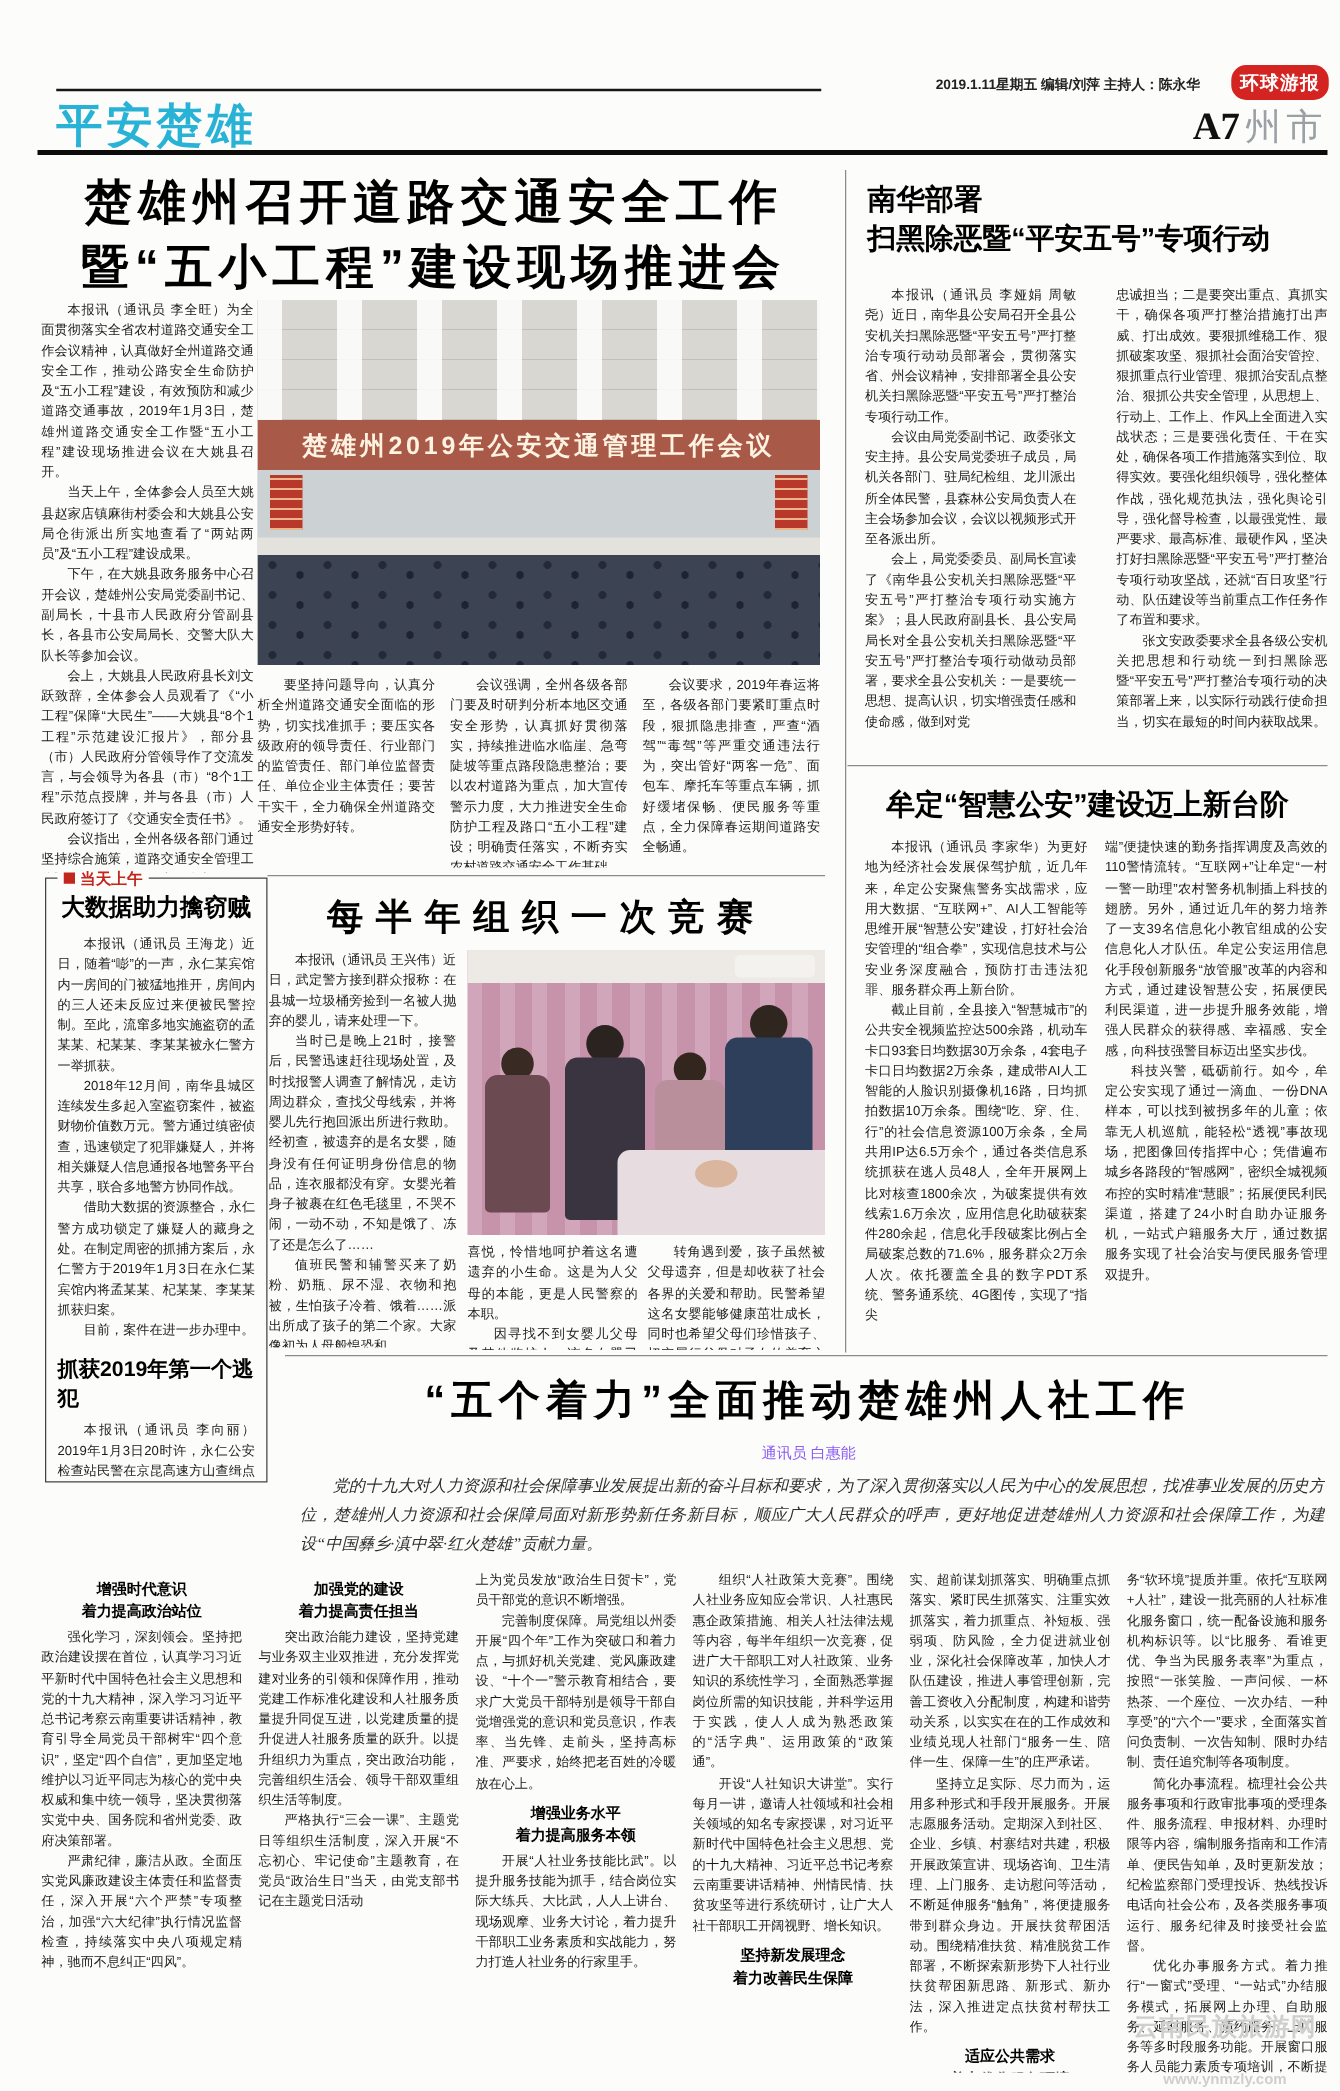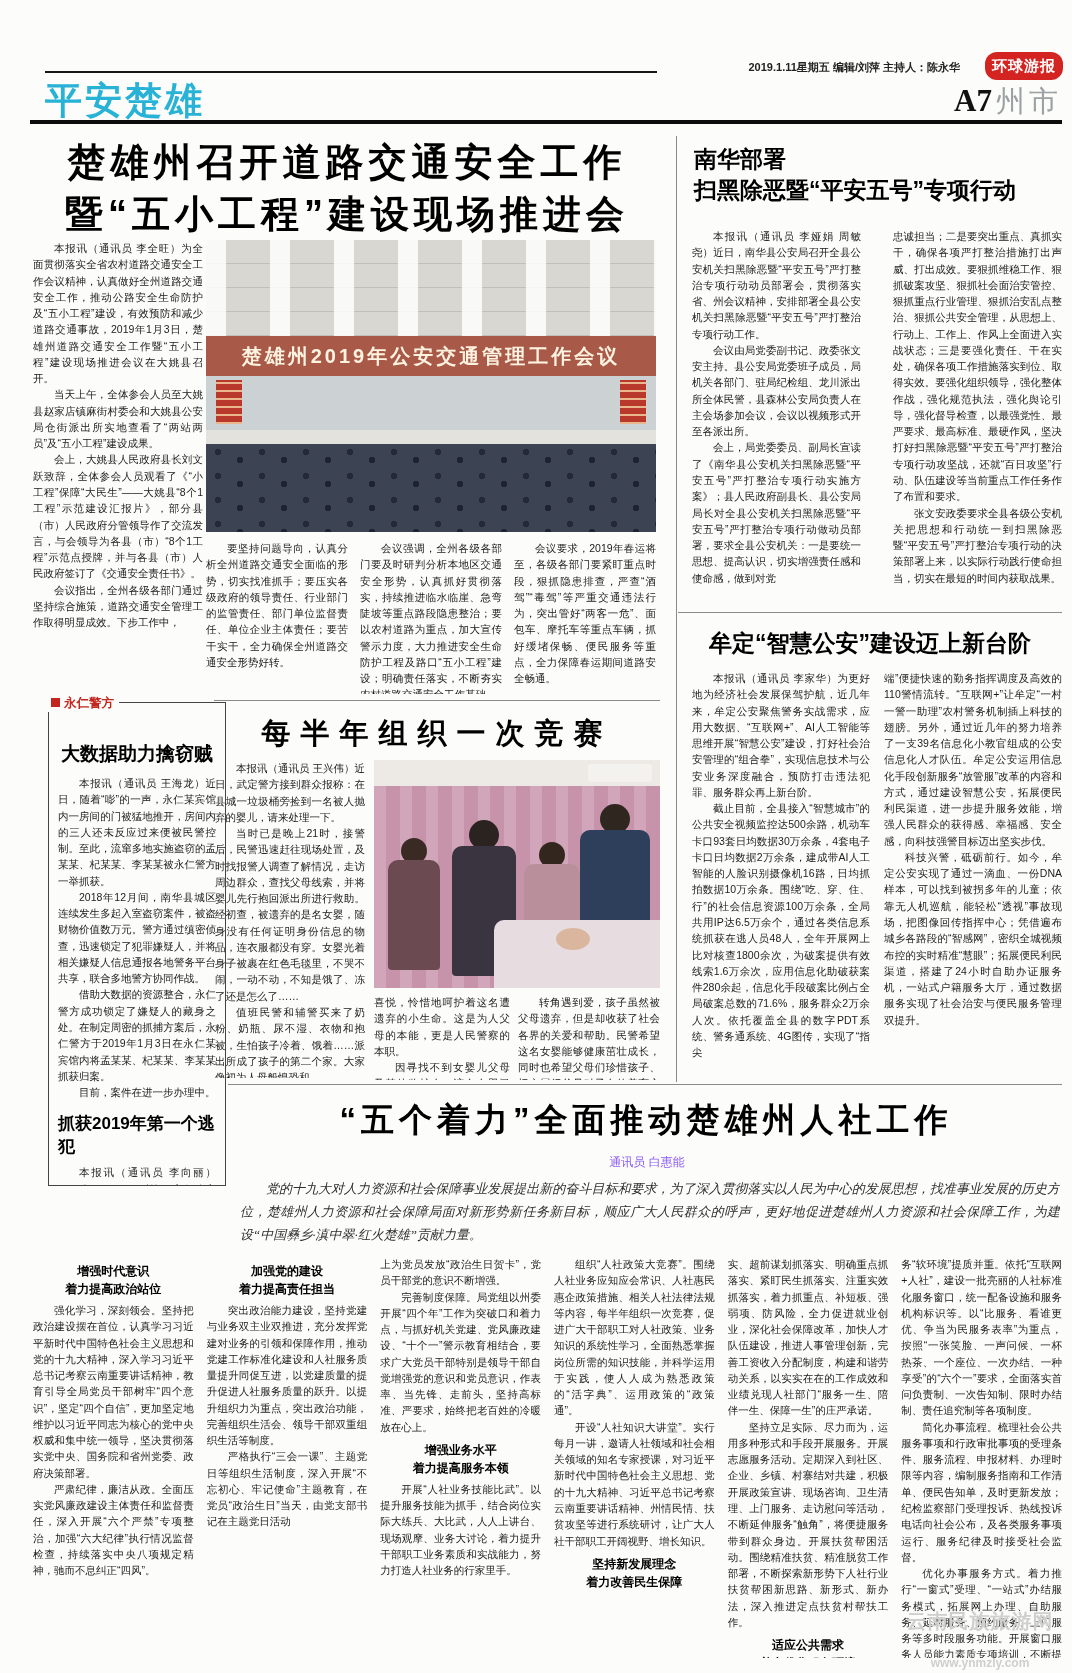--- a/index.html
+++ b/index.html
@@ -44,22 +44,22 @@
   
   .vrule-main{left:676px;top:136px;height:946px;}
   .nh-hl{left:694px;top:144px;width:368px;font-size:23px;font-weight:bold;color:#000;line-height:31px;}
   .nh-cols{left:692px;top:228px;width:370px;height:372px;display:flex;gap:32px;}
   .nh-cols > div{flex:1;overflow:hidden;}
   .hrule-right{left:678px;top:612px;width:384px;}
   .md-hl{left:678px;top:628px;width:384px;text-align:center;font-size:23px;font-weight:bold;color:#000;}
   .md-cols{left:692px;top:670px;width:370px;height:408px;display:flex;gap:14px;}
   .md-cols > div{flex:1;overflow:hidden;}
   
-  .yr-box{left:48px;top:702px;width:178px;height:484px;border:1px solid #444;overflow:hidden;
-          padding:36px 9px 6px 9px;box-sizing:border-box;}
+  .yr-box{left:36px;top:702px;width:178px;height:484px;border:1px solid #444;overflow:hidden;
+          padding:8px 9px 6px 9px;box-sizing:border-box;}
   .yr-label{left:46px;top:695px;background:#fcfcfa;padding:0 5px;color:#c2261d;font-size:12.5px;font-weight:bold;}
   .yr-label .sq{display:inline-block;width:9px;height:9px;background:#c2261d;margin-right:4px;}
   .yr-t1{text-align:center;font-size:19px;font-weight:bold;color:#000;margin:2px 0 8px;}
   .yr-t2{text-align:left;font-size:17px;font-weight:bold;color:#000;margin:12px 0 6px;}
   
   .wd-rule{left:214px;top:700px;width:446px;}
   .wd-hl{left:214px;top:714px;width:446px;text-align:center;font-size:29px;font-weight:bold;
          letter-spacing:10px;color:#000;}
   .wd-col1{left:215px;top:760px;width:150px;height:318px;}
   .photo2{left:374px;top:760px;width:286px;height:228px;overflow:hidden;
@@ -105,20 +105,21 @@
   </div>
   <div class="abs blackbar"></div>
 
   <div class="abs main-hl">
     <div>楚雄州召开道路交通安全工作</div>
     <div>暨“五小工程”建设现场推进会</div>
   </div>
   <div class="abs main-col1 colbox">
     <p class="bp">本报讯（通讯员 李全旺）为全面贯彻落实全省农村道路交通安全工作会议精神，认真做好全州道路交通安全工作，推动公路安全生命防护及“五小工程”建设，有效预防和减少道路交通事故，2019年1月3日，楚雄州道路交通安全工作暨“五小工程”建设现场推进会议在大姚县召开。</p>
     <p class="bp">当天上午，全体参会人员至大姚县赵家店镇麻街村委会和大姚县公安局仓街派出所实地查看了“两站两员”及“五小工程”建设成果。</p>
+    <p class="bp">下午，在大姚县政务服务中心召开会议，楚雄州公安局党委副书记、副局长，十县市人民政府分管副县长，各县市公安局局长、交警大队大队长等参加会议。</p>
     <p class="bp">会上，大姚县人民政府县长刘文跃致辞，全体参会人员观看了《“小工程”保障“大民生”——大姚县“8个1工程”示范建设汇报片》，部分县（市）人民政府分管领导作了交流发言，与会领导为各县（市）“8个1工程”示范点授牌，并与各县（市）人民政府签订了《交通安全责任书》。</p>
     <p class="bp">会议指出，全州各级各部门通过坚持综合施策，道路交通安全管理工作取得明显成效。下步工作中，</p>
   </div>
   <div class="abs photo1">
     <div class="ph1-ceiling"></div>
     <div class="ph1-banner">楚雄州2019年公安交通管理工作会议</div>
     <div class="ph1-wall"></div>
     <div class="ph1-poster" style="left:10px;top:140px;"></div>
     <div class="ph1-poster" style="right:10px;top:140px;"></div>
     <div class="ph1-rostrum"></div>
@@ -170,21 +171,21 @@
     <div class="yr-t1">大数据助力擒窃贼</div>
     <p class="bp">本报讯（通讯员 王海龙）近日，随着“嘭”的一声，永仁某宾馆内一房间的门被猛地推开，房间内的三人还未反应过来便被民警控制。至此，流窜多地实施盗窃的孟某某、杞某某、李某某被永仁警方一举抓获。</p>
     <p class="bp">2018年12月间，南华县城区连续发生多起入室盗窃案件，被盗财物价值数万元。警方通过缜密侦查，迅速锁定了犯罪嫌疑人，并将相关嫌疑人信息通报各地警务平台共享，联合多地警方协同作战。</p>
     <p class="bp">借助大数据的资源整合，永仁警方成功锁定了嫌疑人的藏身之处。在制定周密的抓捕方案后，永仁警方于2019年1月3日在永仁某宾馆内将孟某某、杞某某、李某某抓获归案。</p>
     <p class="bp">目前，案件在进一步办理中。</p>
     <div class="yr-t2">抓获2019年第一个逃犯</div>
     <p class="bp">本报讯（通讯员 李向丽）2019年1月3日20时许，永仁公安检查站民警在京昆高速方山查缉点对一辆从四川雅安到云南河口的小轿车进行检查时，查获一名网上在逃人员吴某某。经核查，吴某某于2012年6月21日被安徽省霍邱县公安局列为网上在逃人员。</p>
 
   </div>
   <div class="abs yr-label">
-    <span class="sq"></span><span>永仁警方</span>
+    <span class="sq"></span><span>当天上午</span>
   </div>
 
   <div class="abs rule-h wd-rule"></div>
   <div class="abs wd-hl">每半年组织一次竞赛</div>
   <div class="abs wd-col1 colbox">
     <p class="bp">本报讯（通讯员 王兴伟）近日，武定警方接到群众报称：在县城一垃圾桶旁捡到一名被人抛弃的婴儿，请来处理一下。</p>
     <p class="bp">当时已是晚上21时，接警后，民警迅速赶往现场处置，及时找报警人调查了解情况，走访周边群众，查找父母线索，并将婴儿先行抱回派出所进行救助。经初查，被遗弃的是名女婴，随身没有任何证明身份信息的物品，连衣服都没有穿。女婴光着身子被裹在红色毛毯里，不哭不闹，一动不动，不知是饿了、冻了还是怎么了……</p>
     <p class="bp">值班民警和辅警买来了奶粉、奶瓶、尿不湿、衣物和抱被，生怕孩子冷着、饿着……派出所成了孩子的第二个家。大家像初为人母般惶恐和</p>
   </div>
   <div class="abs photo2">

